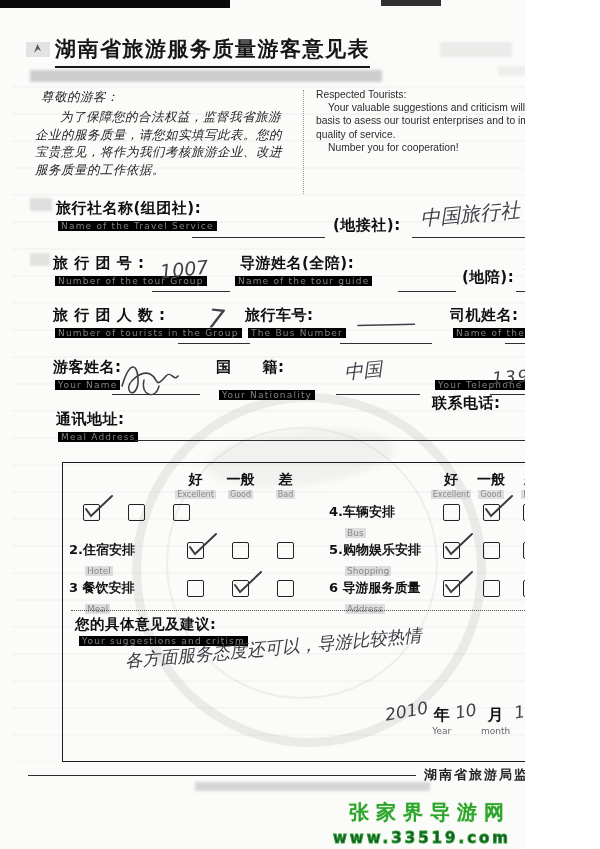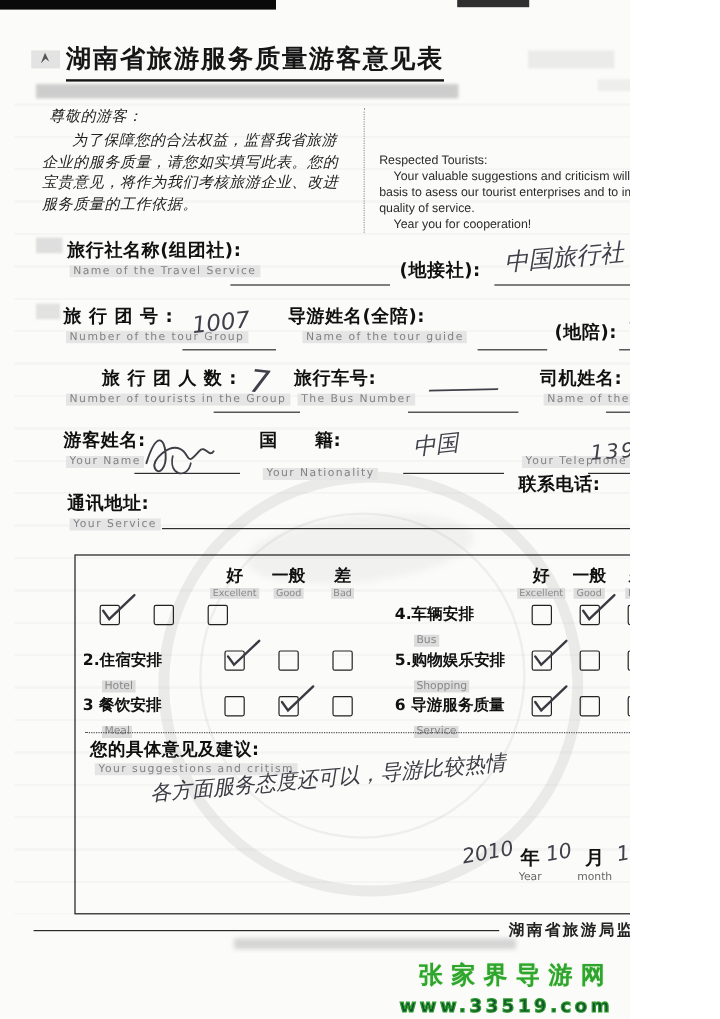--- a/index.html
+++ b/index.html
@@ -25,24 +25,24 @@
   
   .intro{position:absolute;left:35px;top:88px;width:542px;height:114px;display:flex;}
   .intro-zh{width:258px;padding-right:10px;font-family:"DejaVu Serif",serif;font-style:italic;
             font-size:12.5px;line-height:1.42;color:#1d1d1d;letter-spacing:.5px;}
   .intro-zh .sal{margin-left:6px;}
   .intro-zh p{margin:2px 0 0;text-indent:2em;}
   .intro-zh .close{text-align:right;margin:2px 30px 0 0;}
   .intro-div{border-left:1px dotted #9a9a9a;height:104px;margin-top:2px;}
   .intro-en{flex:1;padding-left:12px;font-size:10.3px;line-height:1.28;color:#2b2b2b;font-family:"Liberation Sans",sans-serif;}
   .intro-en p{margin:0;text-indent:12px;}
-  .intro-en .sal{text-indent:0;margin-top:40px;}
+  .intro-en .sal{text-indent:0;}
   
   .lab{position:absolute;font-weight:bold;font-size:15px;color:#101010;white-space:nowrap;letter-spacing:.5px;}
-  .sub{position:absolute;font-size:9px;color:#828282;background:#e5e5e5;padding:0 3px;white-space:nowrap;letter-spacing:1.2px;}
+  .sub{position:absolute;font-size:9px;color:#828282;background:#000000;padding:0 3px;white-space:nowrap;letter-spacing:1.2px;}
   .wline{position:absolute;border-bottom:1.6px solid #2e2e2e;}
   .hw{position:absolute;font-style:italic;color:#40404a;white-space:nowrap;}
   
   .rbox{position:absolute;left:62px;top:462px;width:478px;height:298px;border:1.6px solid #1c1c1c;}
   .rgroup{position:absolute;top:4px;}
   .rgroup.left{left:6px;}
   .rgroup.right{left:266px;}
   .rhead{display:flex;height:33px;}
   .rrow{display:flex;height:38px;align-items:flex-start;}
   .lcell{width:104px;}
@@ -104,46 +104,46 @@
 
   <div class="intro">
     <div class="intro-zh">
       <div class="sal">尊敬的游客：</div>
       <p>为了保障您的合法权益，监督我省旅游企业的服务质量，请您如实填写此表。您的宝贵意见，将作为我们考核旅游企业、改进服务质量的工作依据。</p>
     </div>
     <div class="intro-div"></div>
     <div class="intro-en">
       <p class="sal">Respected Tourists:</p>
       <p>Your valuable suggestions and criticism will be the basis to asess our tourist enterprises and to improve our quality of service.</p>
-      <p>Year you for cooperation!</p>
+      <p>Number you for cooperation!</p>
     </div>
   </div>
 
   <div class="lab" style="left:56px;top:199px;">旅行社名称(组团社):</div>
   <div class="sub" style="left:58px;top:221px;">Name of the Travel Service</div>
   <div class="wline" style="left:192px;top:205px;width:133px;height:32px;"></div>
   <div class="lab" style="left:333px;top:216px;">(地接社):</div>
   <div class="wline" style="left:412px;top:205px;width:166px;height:32px;">
     <span class="hw" style="left:8px;top:-4px;font-size:20px;transform:rotate(-5deg);">中国旅行社</span>
   </div>
 
   <div class="lab" style="left:53px;top:254px;">旅 行 团 号 :</div>
   <div class="sub" style="left:55px;top:276px;">Number of the tour Group</div>
   <div class="wline" style="left:152px;top:258px;width:78px;height:33px;">
     <span class="hw" style="left:8px;top:0;font-size:19px;transform:rotate(-6deg);">1007</span>
   </div>
   <div class="lab" style="left:240px;top:254px;">导游姓名(全陪):</div>
-  <div class="sub" style="left:252px;top:276px;">Name of the tour guide</div>
+  <div class="sub" style="left:235px;top:276px;">Name of the tour guide</div>
   <div class="wline" style="left:398px;top:262px;width:58px;height:29px;"></div>
   <div class="lab" style="left:462px;top:268px;">(地陪):</div>
   <div class="wline" style="left:516px;top:262px;width:66px;height:29px;">
     <span class="hw" style="left:6px;top:-16px;font-size:18px;transform:rotate(-14deg);">罗婷</span>
   </div>
 
-  <div class="lab" style="left:53px;top:306px;margin-left:32px;">旅 行 团 人 数 :</div>
+  <div class="lab" style="left:53px;top:306px;">旅 行 团 人 数 :</div>
   <div class="sub" style="left:55px;top:328px;">Number of tourists in the Group</div>
   <div class="wline" style="left:178px;top:310px;width:72px;height:33px;">
     <span class="hw" style="left:30px;top:-6px;font-size:26px;transform:rotate(6deg);">7</span>
   </div>
   <div class="lab" style="left:245px;top:306px;">旅行车号:</div>
   <div class="sub" style="left:248px;top:328px;">The Bus Number</div>
   <div class="wline" style="left:340px;top:310px;width:92px;height:33px;">
     <span class="hw" style="left:14px;top:2px;font-size:20px;transform:scaleX(3.2) rotate(-4deg);transform-origin:left center;">—</span>
   </div>
   <div class="lab" style="left:450px;top:306px;">司机姓名:</div>
@@ -169,21 +169,21 @@
   <div class="lab" style="left:432px;top:358px;margin-top:36px;">联系电话:</div>
   <div class="sub" style="left:435px;top:380px;">Your Telephone</div>
   <div class="wline" style="left:490px;top:362px;width:92px;height:32px;">
     <span class="hw" style="left:2px;top:4px;font-size:17px;letter-spacing:2px;transform:rotate(-4deg);">13917</span>
     <svg style="position:absolute;left:56px;top:10px;overflow:visible;" width="40" height="16" viewBox="0 0 40 16">
       <path d="M2,11 C6,4 9,12 13,7 M17,11 l4,-6 M24,11 c3,-6 6,2 9,-3 M36,12 l3,-3" fill="none" stroke="rgba(92,92,100,0.45)" stroke-width="1.4" stroke-linecap="round"></path>
     </svg>
   </div>
 
   <div class="lab" style="left:56px;top:410px;">通讯地址:</div>
-  <div class="sub" style="left:58px;top:432px;">Your Service</div>
+  <div class="sub" style="left:58px;top:432px;">Meal Address</div>
   <div class="wline" style="left:135px;top:408px;width:440px;height:32px;"></div>
 
   <div class="rbox">
 
     <div class="rgroup left">
       <div class="rhead">
         <div class="lcell"></div>
         <div class="ccell hcell">
           <span class="hzh">好</span>
           <span class="hen">Excellent</span>
@@ -308,21 +308,21 @@
             <div class="cb"></div>
           </div>
         <div class="ccell">
             <div class="cb"></div>
           </div>
       </div>
 
       <div class="rrow">
         <div class="lcell">
           <div class="item-zh">6 导游服务质量</div>
-          <div class="item-en">Service</div>
+          <div class="item-en">Address</div>
         </div>
         <div class="ccell">
             <div class="cb checked">
               <svg viewBox="0 0 34 30">
                 <polyline points="4,16 9,23 30,3" fill="none" stroke="#3a3a42" stroke-width="2" stroke-linecap="round"></polyline>
               </svg>
             </div>
           </div>
         <div class="ccell">
             <div class="cb"></div>

